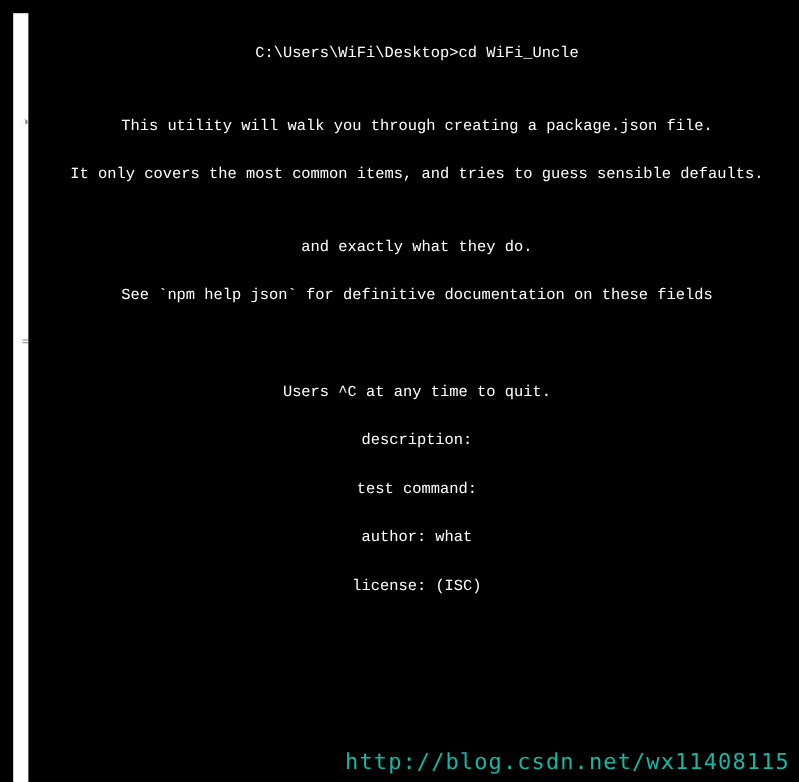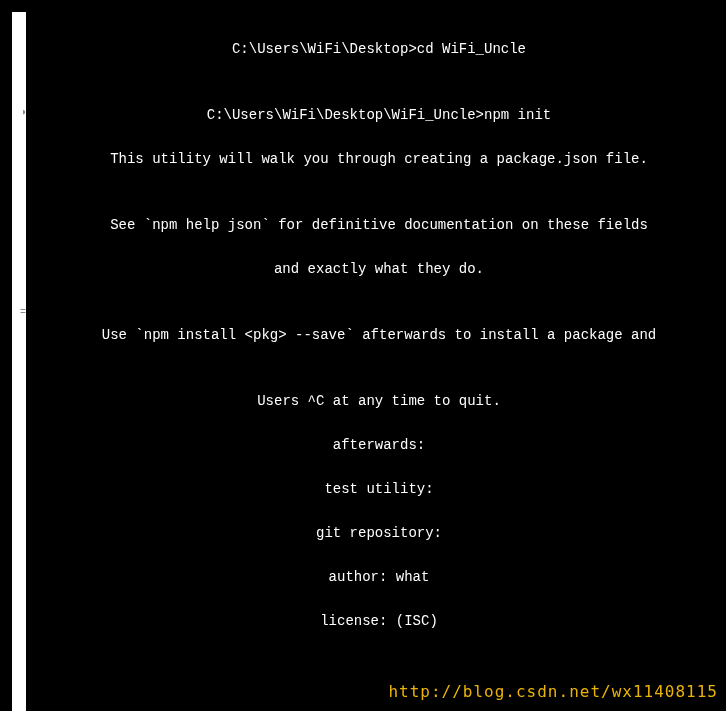--- a/index.html
+++ b/index.html
@@ -54,49 +54,47 @@
       white-space: pre;
       background: #000000;
     }
     .line {
       white-space: pre;
     }
     .watermark {
       position: absolute;
       right: 12px;
       bottom: 14px;
-      color: #eab308;
+      color: #14b8a6;
       font-family: "SimSun", "Consolas", monospace;
-      font-size: 16px;
+      font-size: 20px;
       letter-spacing: 1px;
     }
   </style>
 </head>
 <body>
 
 <div class="left-gutter">
   <div class="gutter-icon top">◑</div>
   <div class="gutter-icon mid">=</div>
 </div>
 
 <div class="terminal">
 <div class="line">C:\Users\WiFi\Desktop&gt;cd WiFi_Uncle</div>
 <div class="line"></div>
-<div class="line">C:\Users\WiFi\Desktop\WiFi_Uncle&gt;npm init</div>
 <div class="line">This utility will walk you through creating a package.json file.</div>
+<div class="line">It only covers the most common items, and tries to guess sensible defaults.</div>
 <div class="line"></div>
+<div class="line">and exactly what they do.</div>
 <div class="line">See `npm help json` for definitive documentation on these fields</div>
-<div class="line">and exactly what they do.</div>
 <div class="line"></div>
-<div class="line">Use `npm install &lt;pkg&gt; --save` afterwards to install a package and</div>
 <div class="line"></div>
 <div class="line">Users ^C at any time to quit.</div>
-<div class="line">afterwards:</div>
-<div class="line">test utility:</div>
-<div class="line">git repository:</div>
+<div class="line">description:</div>
+<div class="line">test command:</div>
 <div class="line">author: what</div>
 <div class="line">license: (ISC)</div>
 
 <div class="line"></div>
 
 
 
 
 
 

